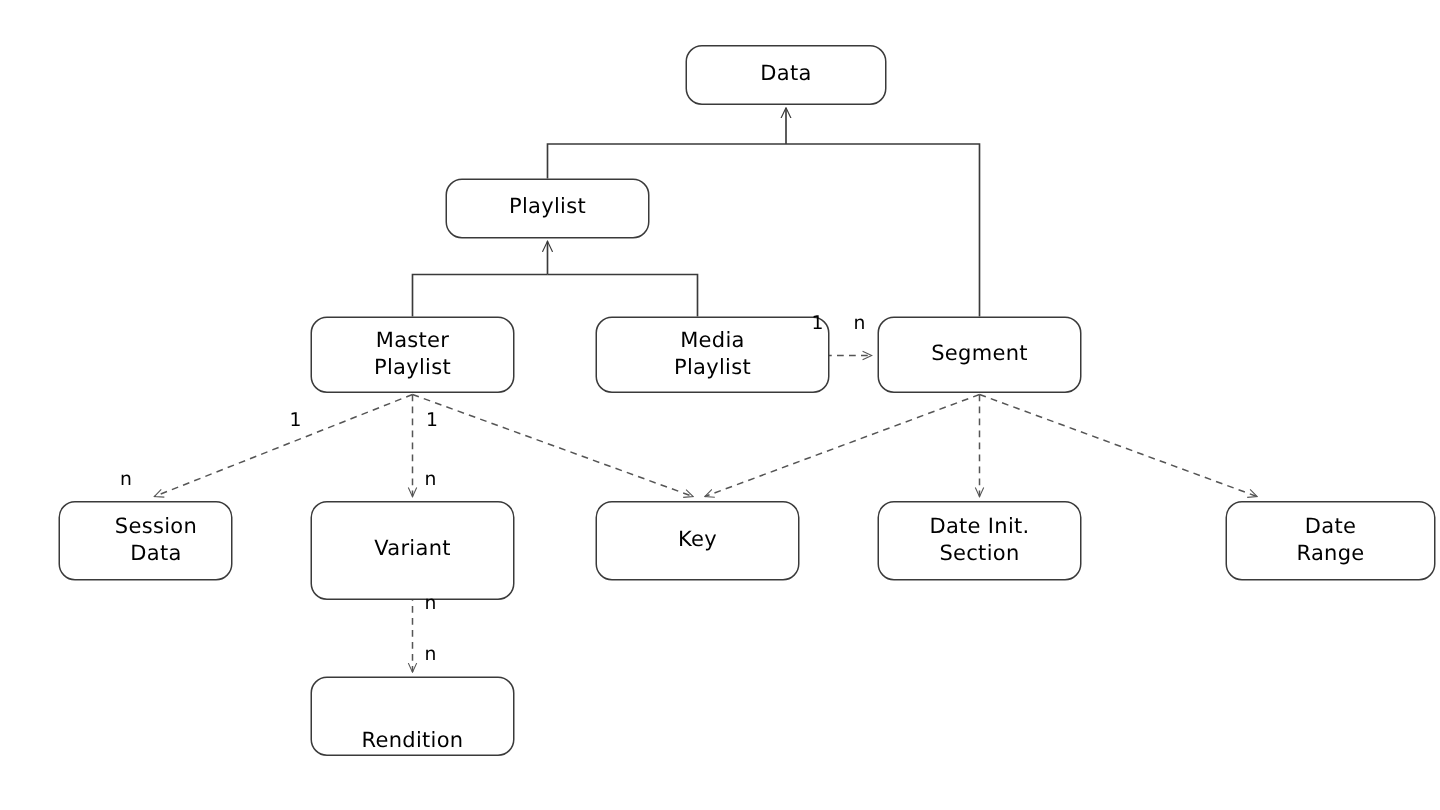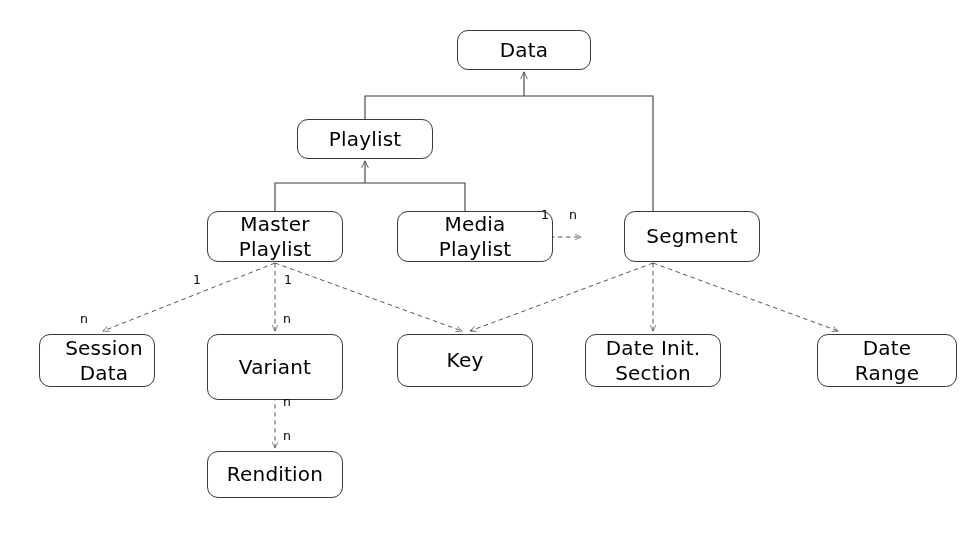--- a/index.html
+++ b/index.html
@@ -28,21 +28,21 @@
     position: absolute;
     box-sizing: border-box;
     border: 1.2px solid #3a3a3a;
     border-radius: 11px;
     background: #ffffff;
     display: flex;
     align-items: center;
     justify-content: center;
     text-align: center;
     color: #000000;
-    font-size: 20px;
+    font-size: 14px;
     line-height: 1.25;
     letter-spacing: 0.2px;
     z-index: 2;
   }
   .node .label {
     display: block;
     white-space: pre-line;
     padding: 0 6px;
   }
   .edge-label {
@@ -99,42 +99,42 @@
         <span class="label">Playlist</span>
       </div>
       <div class="node" style="left: 207px; top: 211px; width: 136px; height: 51px;">
         <span class="label">Master
 Playlist</span>
       </div>
       <div class="node" style="left: 397px; top: 211px; width: 156px; height: 51px;">
         <span class="label">Media
 Playlist</span>
       </div>
-      <div class="node" style="left: 585px; top: 211px; width: 136px; height: 51px; margin-left: 39px;">
+      <div class="node" style="left: 585px; top: 211px; width: 136px; height: 51px;">
         <span class="label">Segment</span>
       </div>
       <div class="node" style="left: 39px; top: 334px; width: 116px; height: 53px; padding-left: 14px;">
         <span class="label">Session
 Data</span>
       </div>
       <div class="node" style="left: 207px; top: 334px; width: 136px; height: 66px;">
         <span class="label">Variant</span>
       </div>
       <div class="node" style="left: 397px; top: 334px; width: 136px; height: 53px;">
         <span class="label">Key</span>
       </div>
       <div class="node" style="left: 585px; top: 334px; width: 136px; height: 53px;">
         <span class="label">Date Init.
 Section</span>
       </div>
       <div class="node" style="left: 817px; top: 334px; width: 140px; height: 53px;">
         <span class="label">Date
 Range</span>
       </div>
-      <div class="node" style="left: 207px; top: 451px; width: 136px; height: 47px;">
+      <div class="node" style="left: 207px; top: 451px; width: 136px; height: 53px; align-items: flex-end;">
         <span class="label">Rendition</span>
       </div>
     </div>
   <div id="label-layer">
       <span class="edge-label" style="left: 541px; top: 209px;">1</span>
       <span class="edge-label" style="left: 569px; top: 209px;">n</span>
       <span class="edge-label" style="left: 193px; top: 274px;">1</span>
       <span class="edge-label" style="left: 80px; top: 313px;">n</span>
       <span class="edge-label" style="left: 284px; top: 274px;">1</span>
       <span class="edge-label" style="left: 283px; top: 313px;">n</span>

